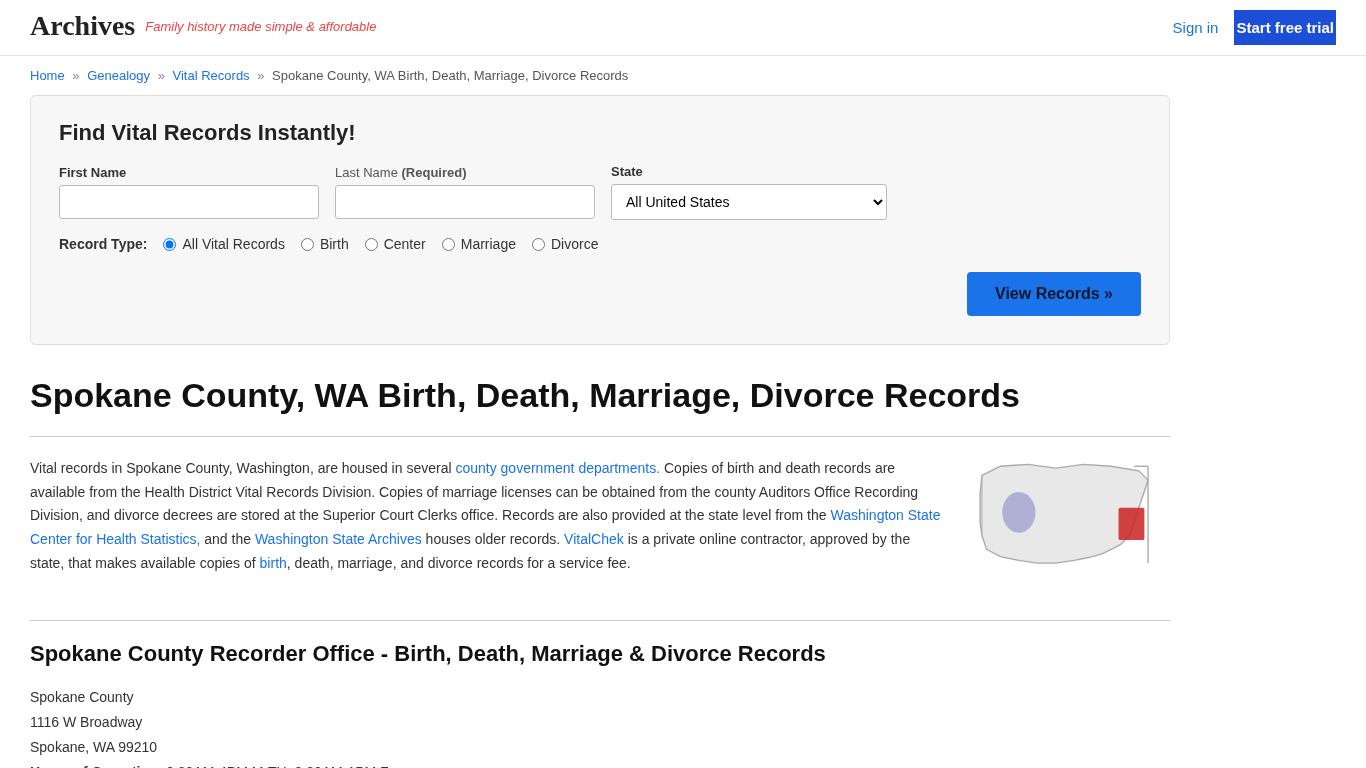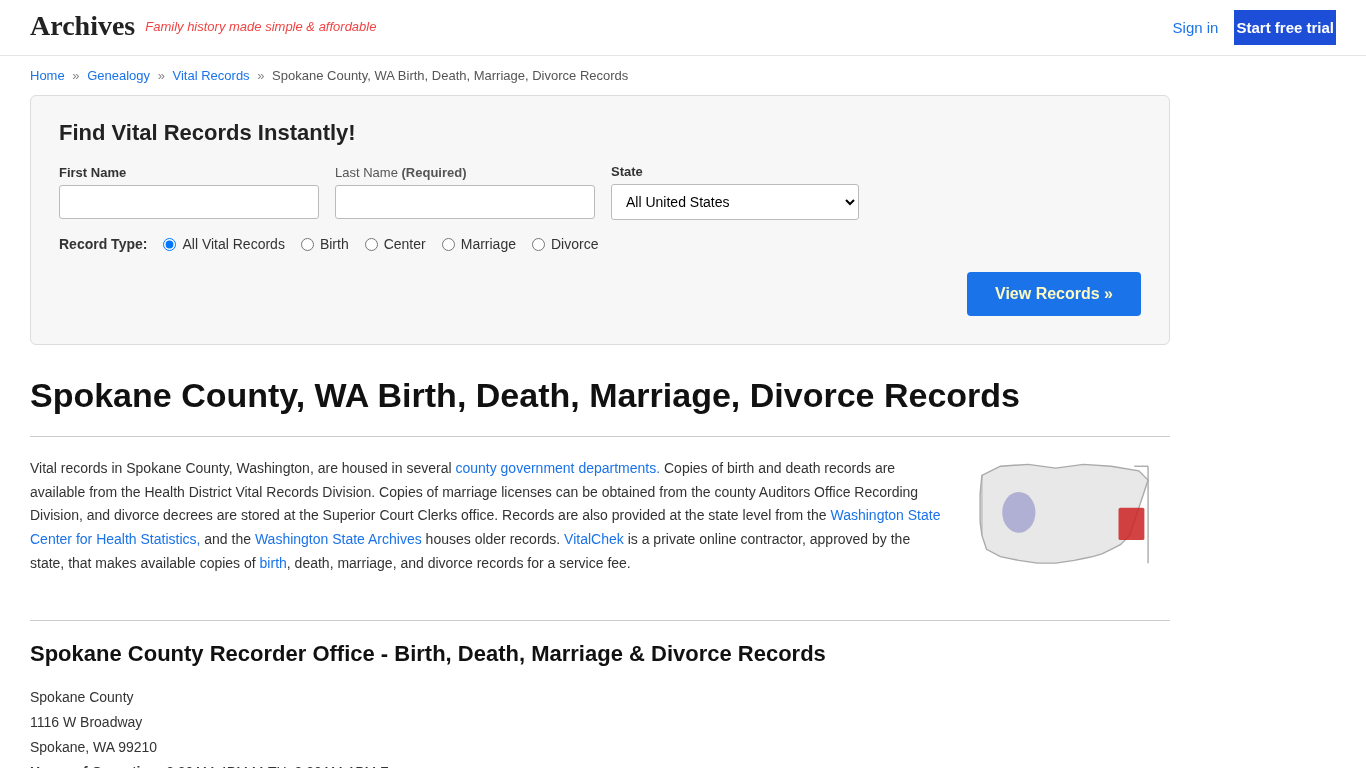--- a/index.html
+++ b/index.html
@@ -112,21 +112,21 @@
       padding: 8px 10px;
       font-size: 14px;
       width: 260px;
       background: #fff;
     }
     .field-group select {
       border: 1px solid #bbb;
       border-radius: 3px;
       padding: 8px 10px;
       font-size: 14px;
-      width: 248px;
+      width: 276px;
       background: #fff;
       appearance: auto;
     }
     .record-type-row {
       display: flex;
       align-items: center;
       gap: 16px;
       margin-bottom: 20px;
       flex-wrap: wrap;
     }
@@ -141,21 +141,21 @@
       font-size: 14px;
       cursor: pointer;
     }
     .radio-group input[type="radio"] {
       cursor: pointer;
     }
     .view-records-btn {
       display: block;
       margin-left: auto;
       background: #1a73e8;
-      color: #fef9c3;
+      color: #0f172a;
       border: none;
       padding: 13px 28px;
       border-radius: 4px;
       font-size: 16px;
       cursor: pointer;
       font-weight: bold;
     }
 
     
     #page-title {

